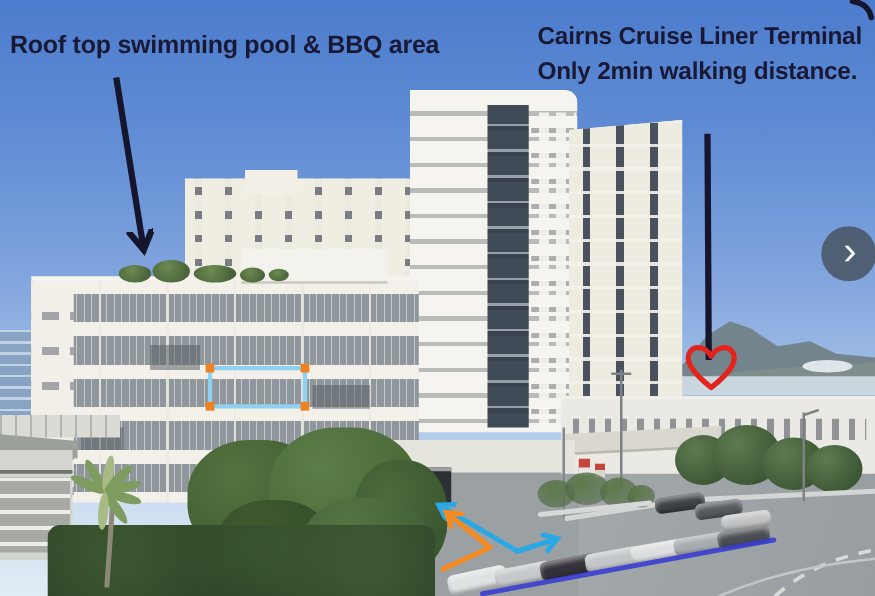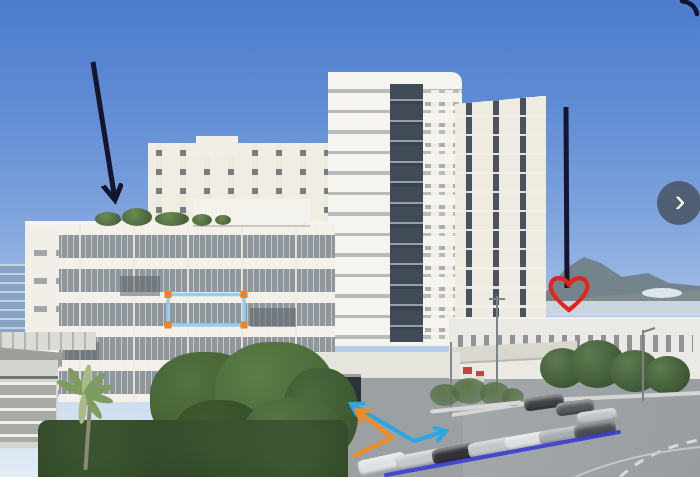--- a/index.html
+++ b/index.html
@@ -280,18 +280,23 @@
     <rect x="164.5" y="291" width="7" height="7" fill="#ee8222"></rect>
     <rect x="240.5" y="291" width="7" height="7" fill="#ee8222"></rect>
     <rect x="164.5" y="321.5" width="7" height="7" fill="#ee8222"></rect>
     <rect x="240.5" y="321.5" width="7" height="7" fill="#ee8222"></rect>
 
     <polyline points="351,404 414,441 446,431" fill="none" stroke-width="4" stroke-linejoin="round" marker-start="url(#hCy)" marker-end="url(#hCy)" stroke="#2aa8e6"></polyline>
     <polyline points="357,410 392,438 353,456" fill="none" stroke-width="4" stroke-linejoin="round" marker-start="url(#hOr)" stroke="#f68a1f"></polyline>
     <path d="M386,475 L619,432" fill="none" stroke-width="4" stroke-linecap="round" opacity=".9" stroke="#3a3ed0"></path>
   </svg>
 
+  <div class="lbl lbl-pool">Roof top swimming pool &amp; BBQ area</div>
+  <div class="lbl lbl-term">
+    <span class="stat">Cairns Cruise Liner Terminal</span>
+    <span class="stat">Only 2min walking distance.</span>
+  </div>
 
   <div class="nextbtn">
     <span class="stat">›</span>
   </div>
 
 </div>
 
 </body></html>

